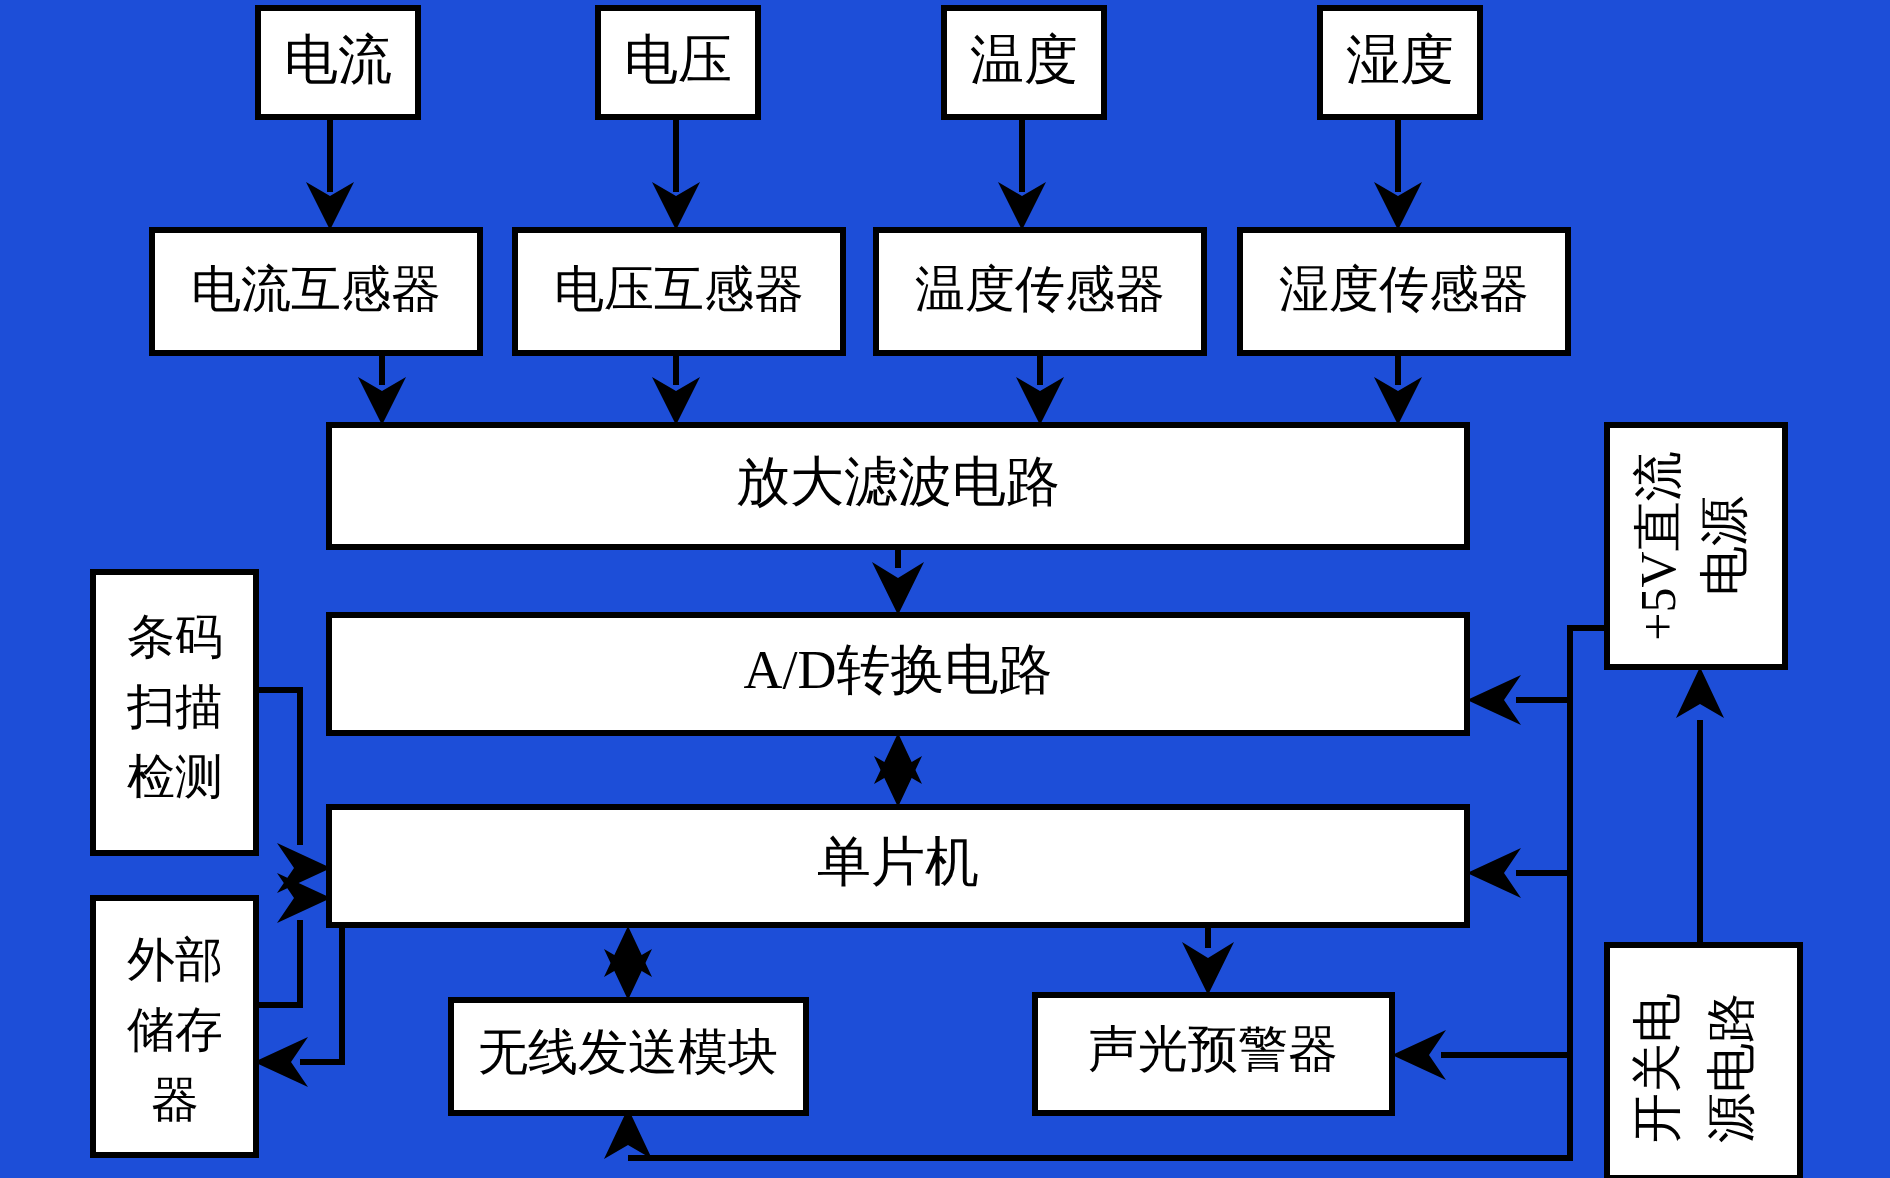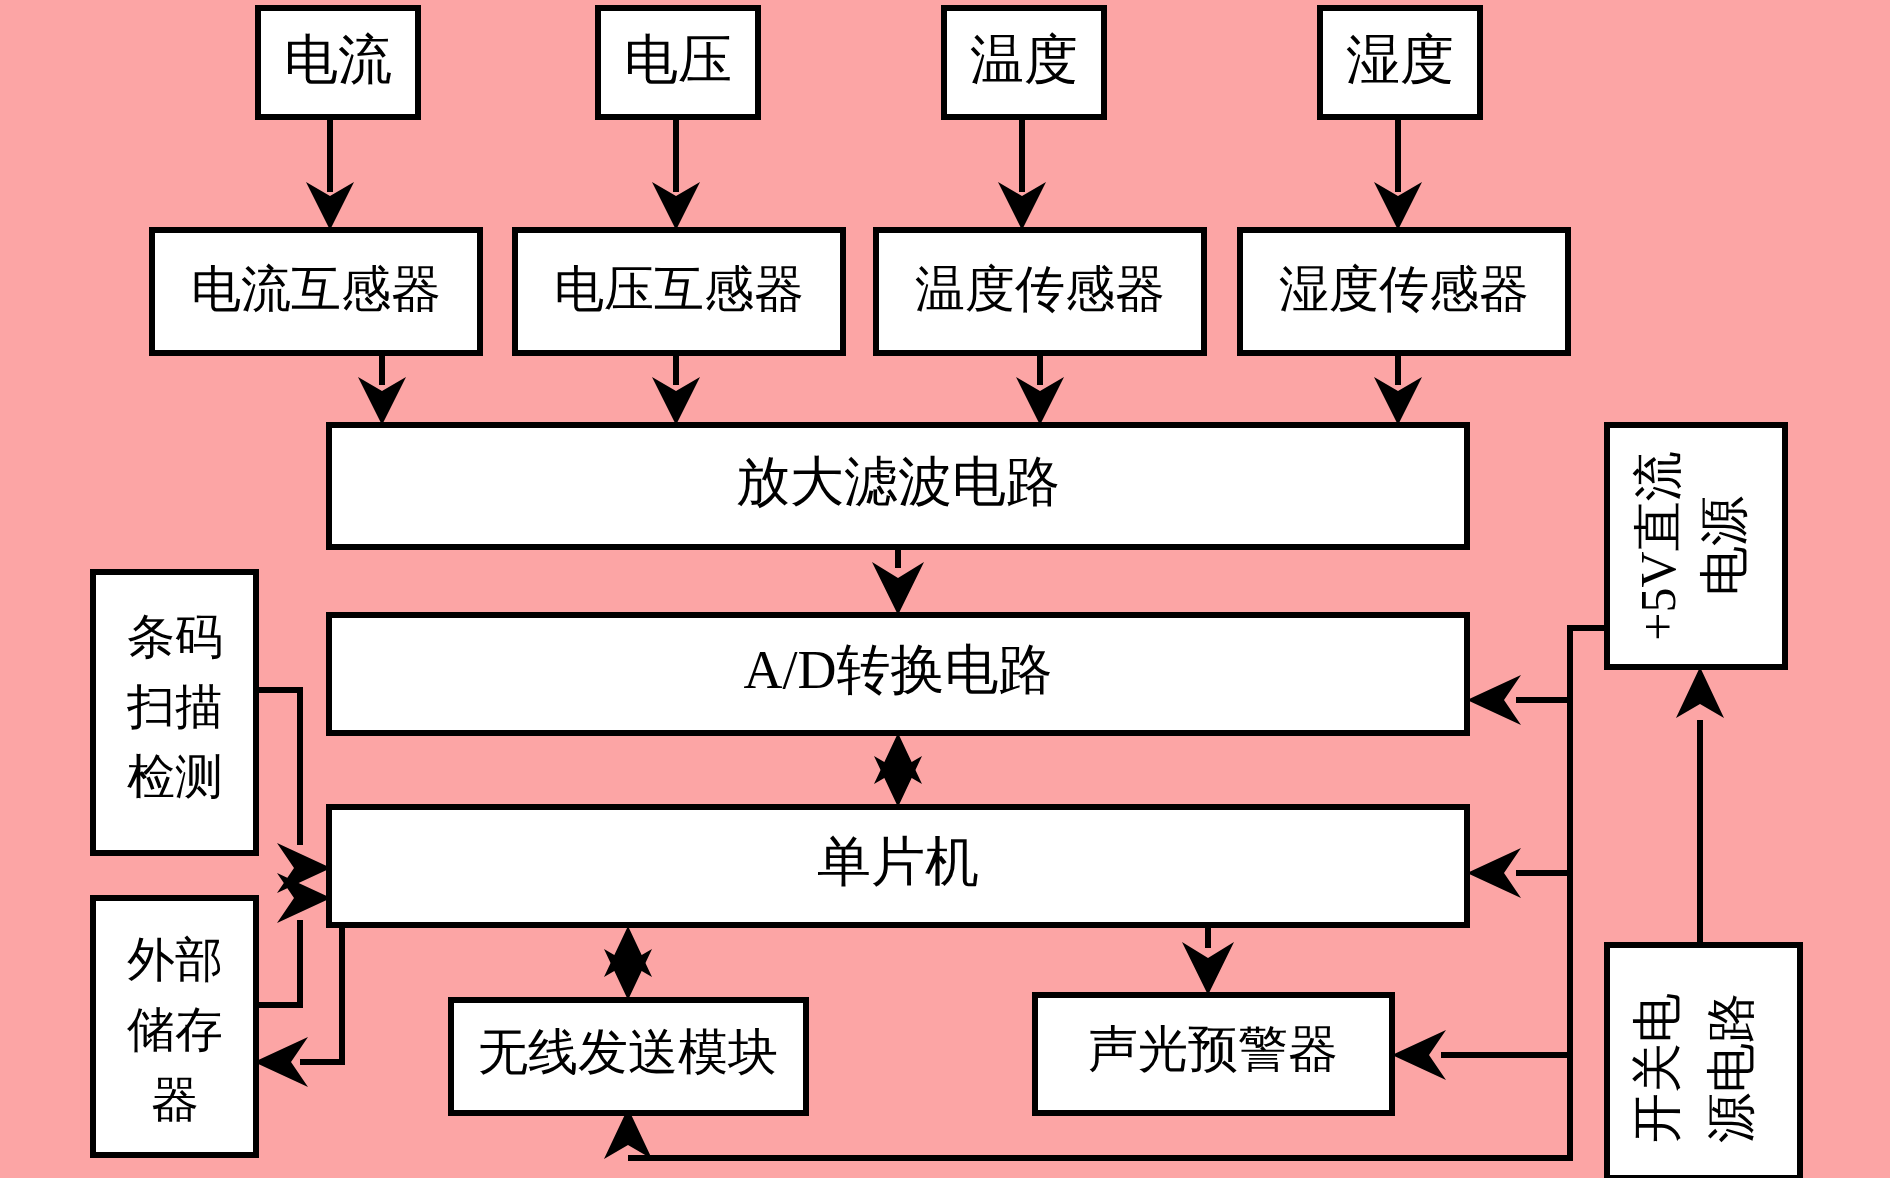--- a/index.html
+++ b/index.html
@@ -7,21 +7,21 @@
     padding: 0;
     background: #ffffff;
   }
   body {
     font-family: "Liberation Serif", "DejaVu Serif", serif;
   }
   #diagram-root {
     position: relative;
     width: 1890px;
     height: 1178px;
-    background: #fca5a5;
+    background: #1d4ed8;
     overflow: hidden;
   }
   svg.diagram-canvas {
     position: absolute;
     top: 0;
     left: 0;
     width: 1890px;
     height: 1178px;
   }
   .node-rect {

